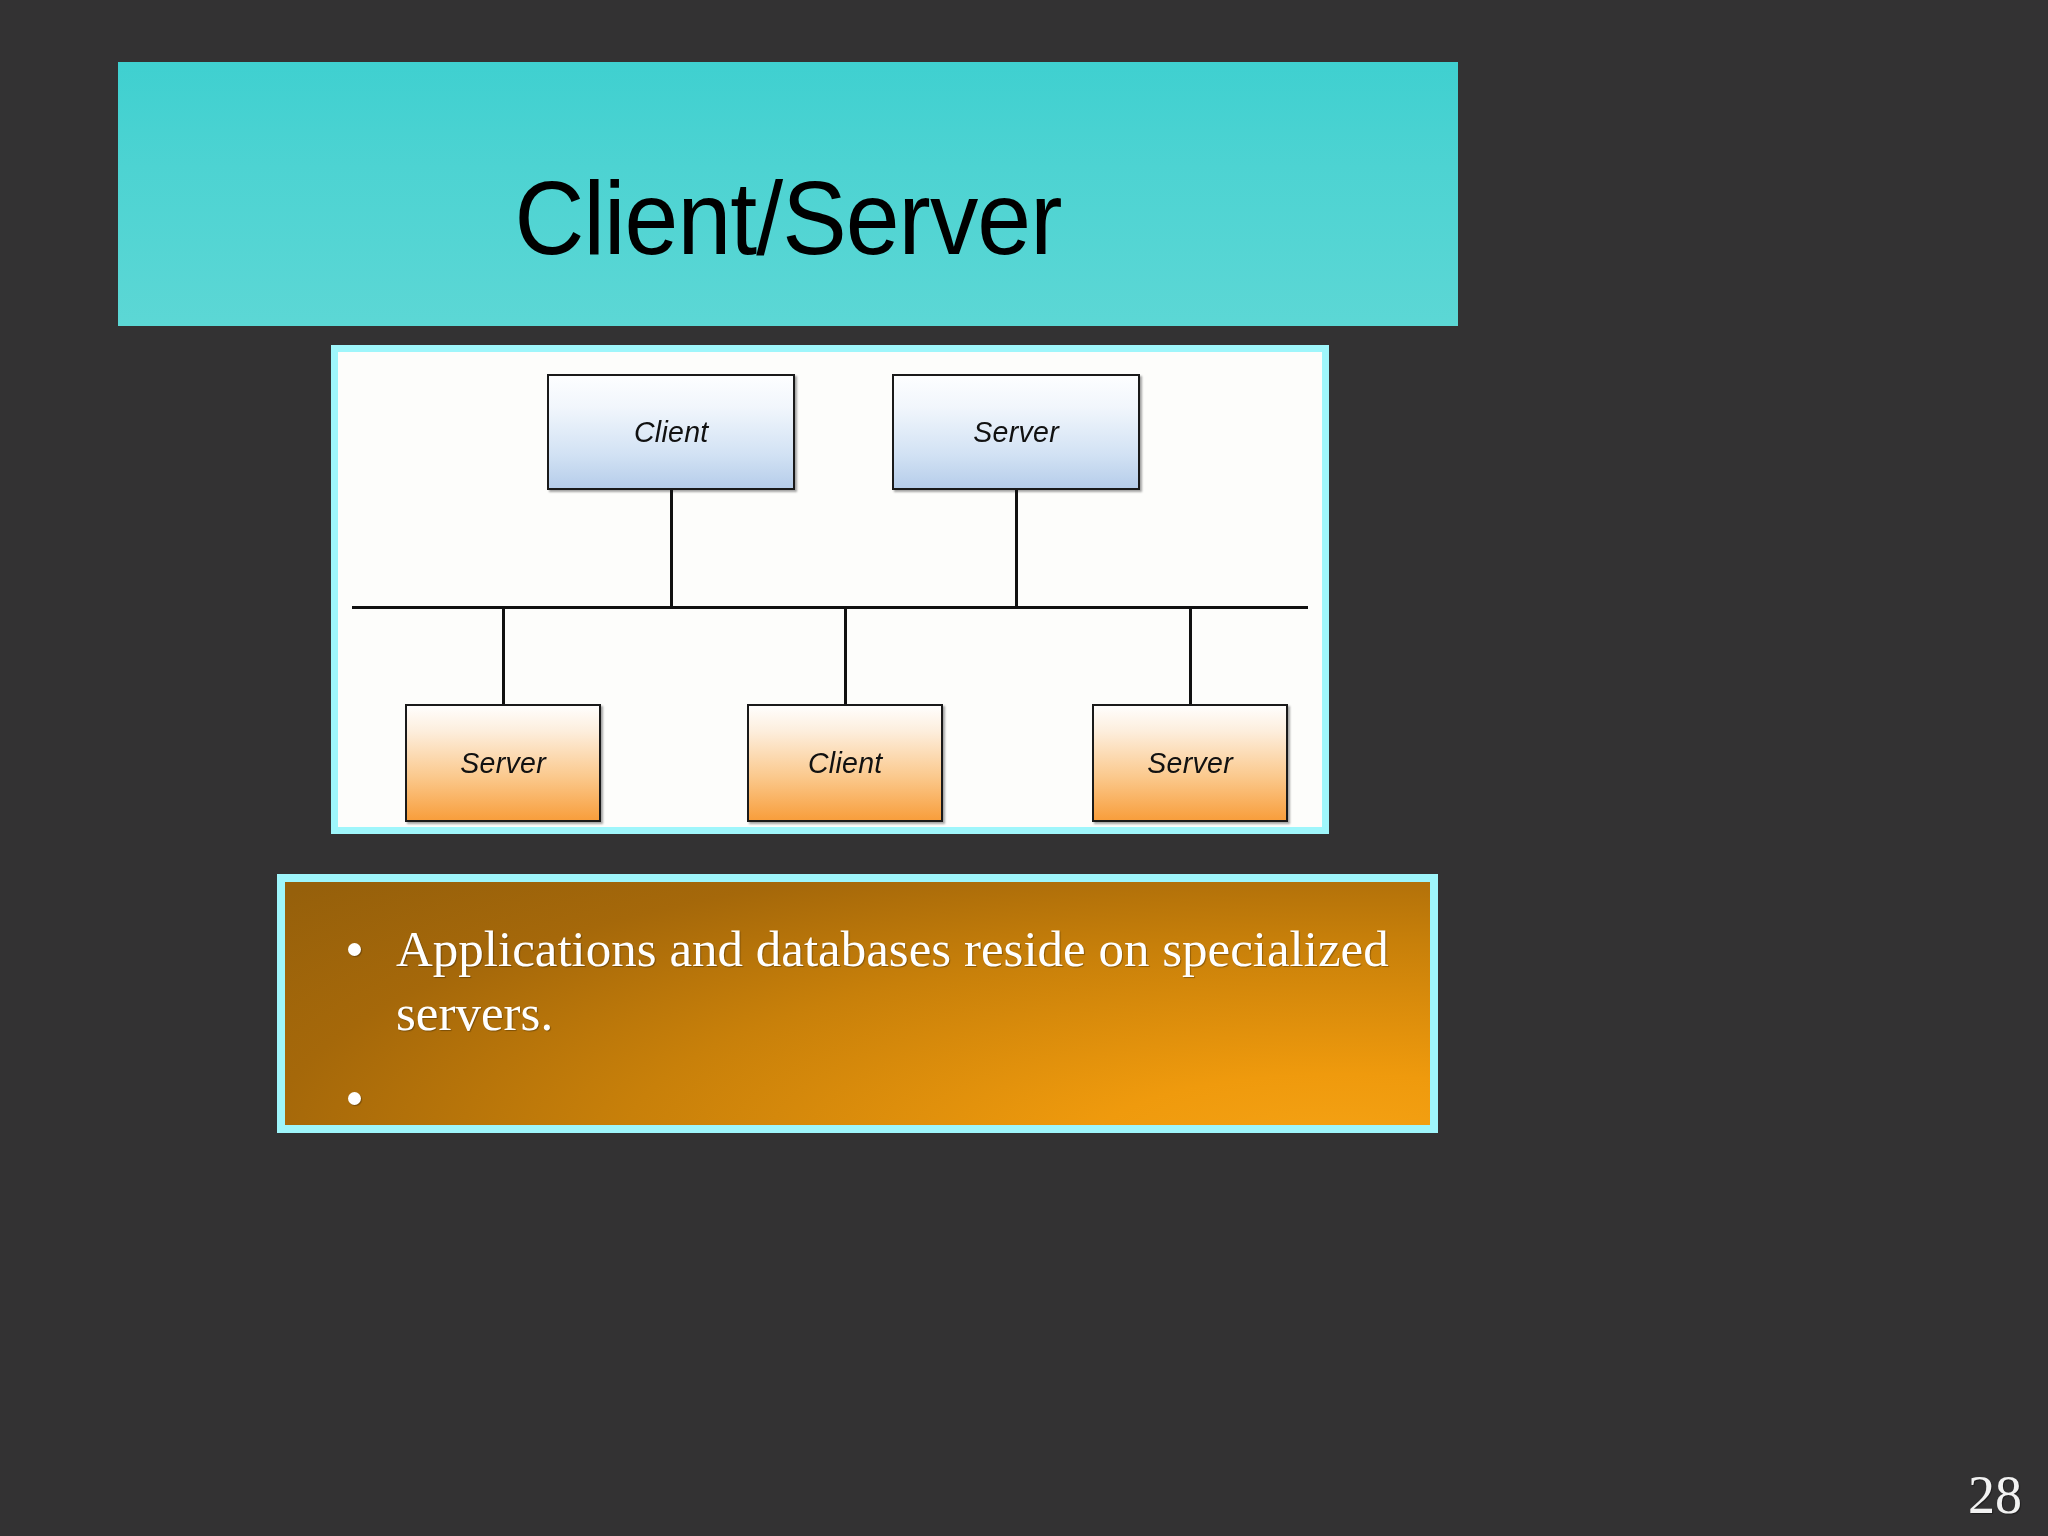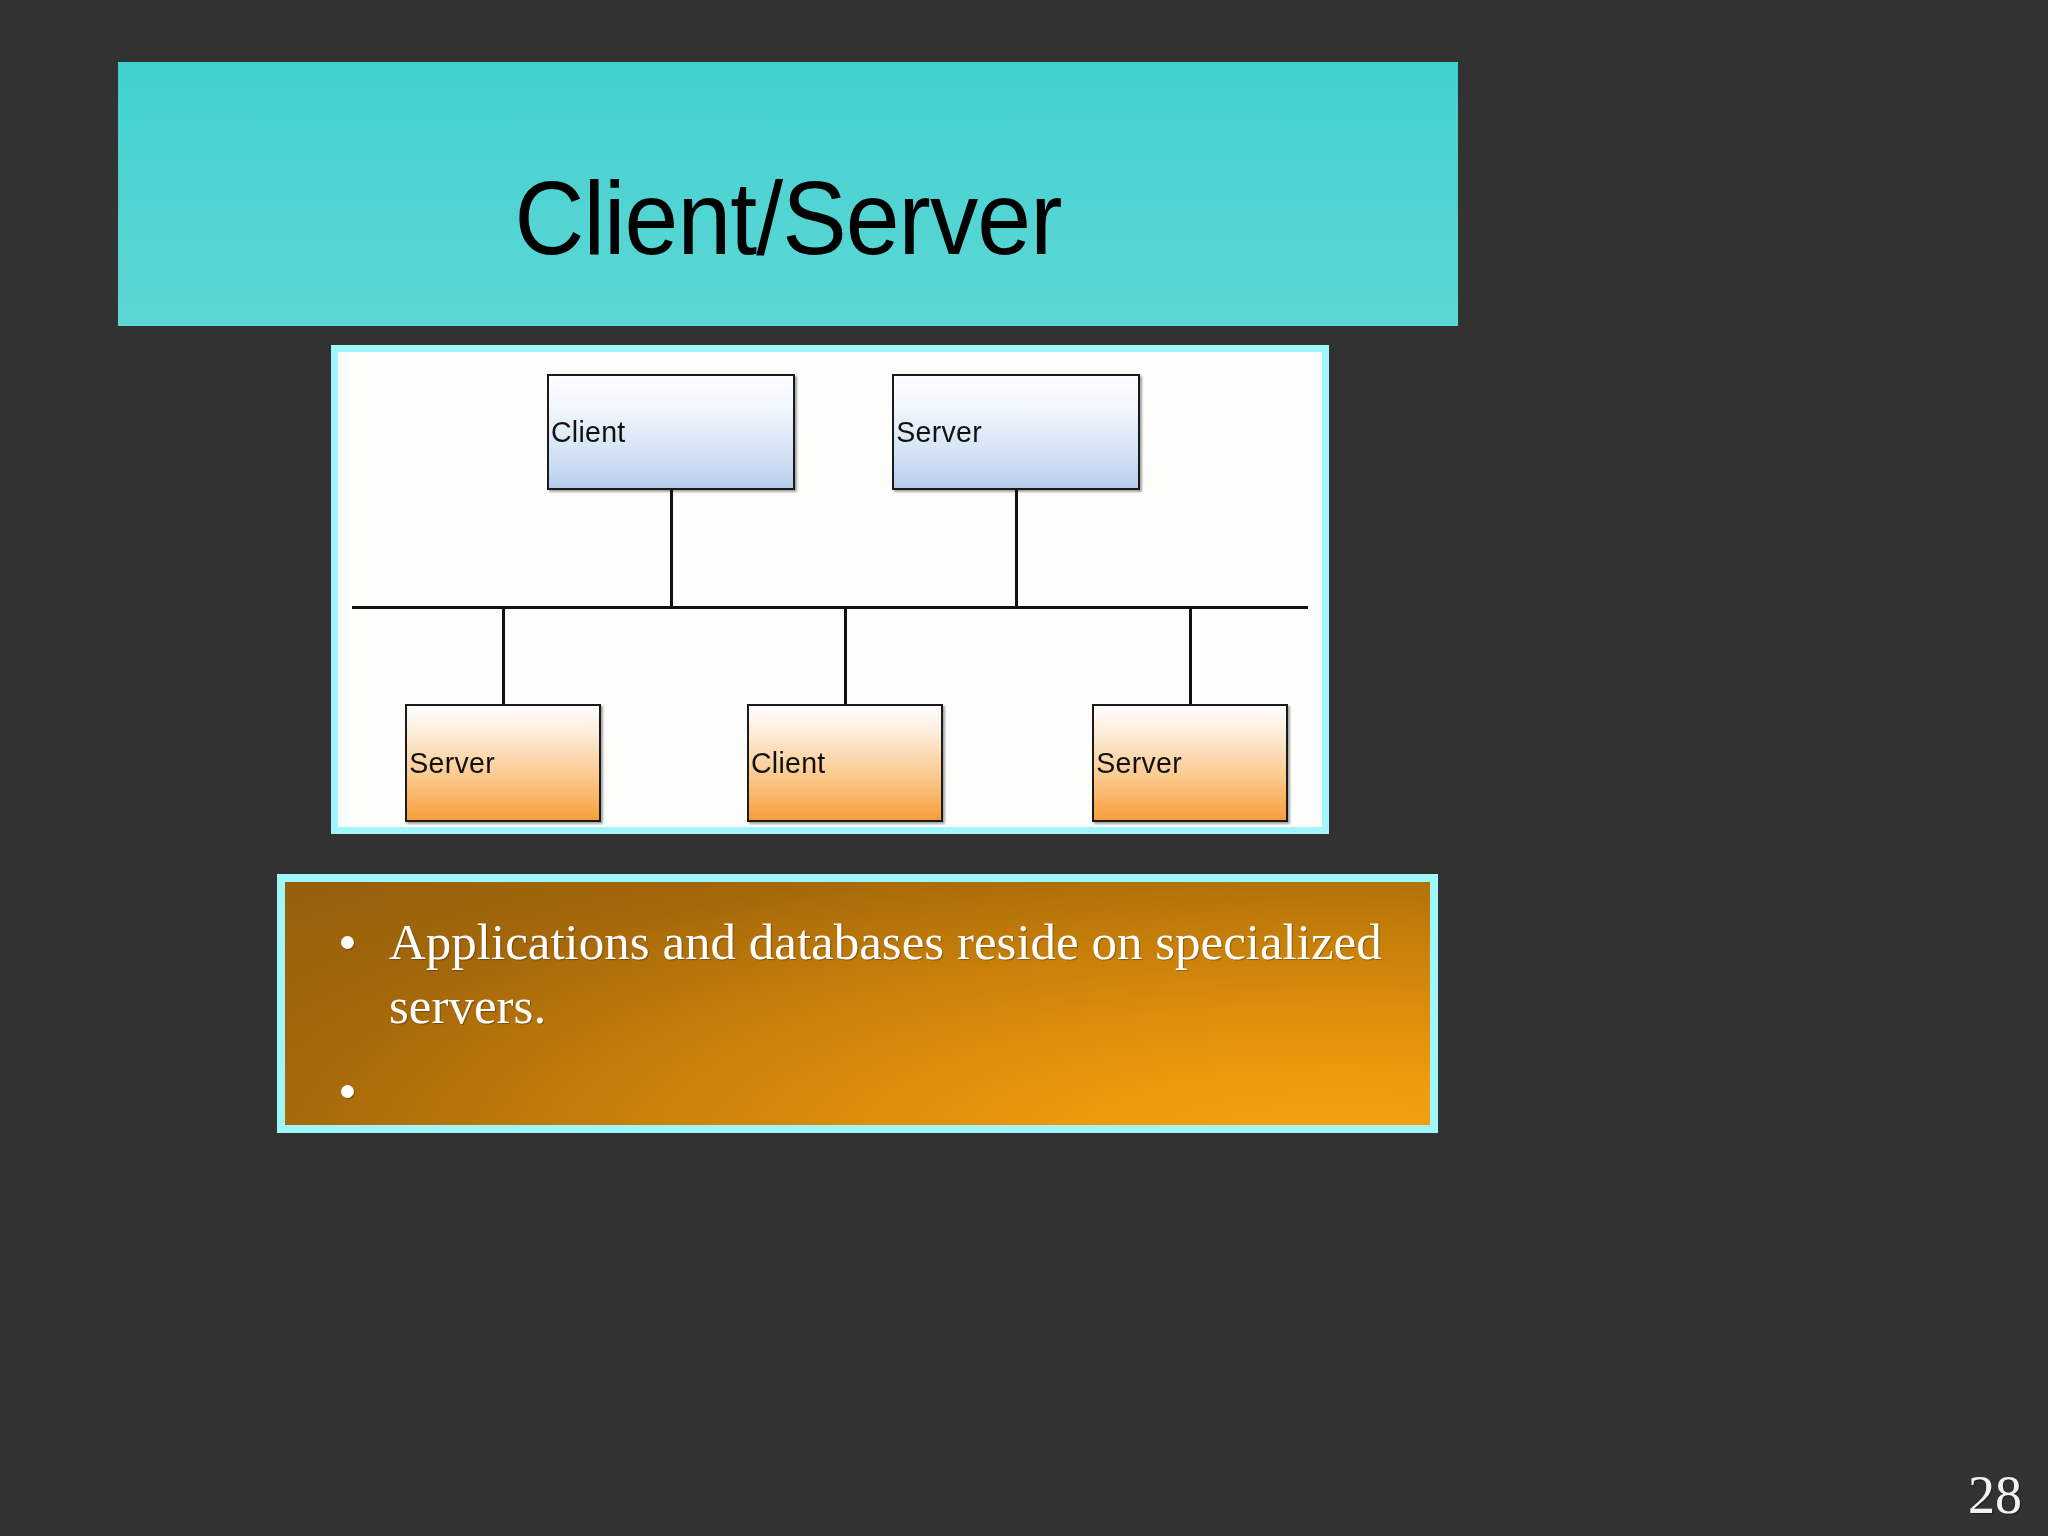--- a/index.html
+++ b/index.html
@@ -66,25 +66,26 @@
   }
 
   
   .node {
     position: absolute;
     box-sizing: border-box;
     border: 2px solid #1a1a1a;
     box-shadow: 2px 2px 2px rgba(0,0,0,0.35);
     display: flex;
     align-items: center;
-    justify-content: flex-start;
+    justify-content: center;
     font-family: "Liberation Sans", sans-serif;
     color: #111;
     font-size: 30px;
     letter-spacing: 0.3px;
+    font-style: italic;
   }
   .node.blue {
     background: linear-gradient(180deg, #fdfeff 0%, #f1f6fc 28%, #d2e2f4 70%, #b6cdea 100%);
   }
   .node.orange {
     background: linear-gradient(180deg, #fffefd 0%, #fdeedd 22%, #fbc98d 62%, #f89e3c 100%);
   }
   .node .node-label { transform: scaleX(0.95); }
 
   
@@ -112,21 +113,21 @@
   }
   #bullet-inner {
     width: 100%;
     height: 100%;
     box-sizing: border-box;
     background:
       radial-gradient(ellipse 120% 160% at 92% 108%, #f5a214 0%, #ef9a0d 18%, #c8800a 52%, #a5680a 78%, #96600b 100%);
     padding: 28px 26px 10px 26px;
   }
   ul#bullet-list {
-    margin: 0;
+    margin: 7px;
     padding: 0;
     list-style: none;
   }
   ul#bullet-list li {
     position: relative;
     padding-left: 78px;
     margin-bottom: 20px;
     font-family: "Liberation Serif", serif;
     font-size: 51px;
     line-height: 1.26;

